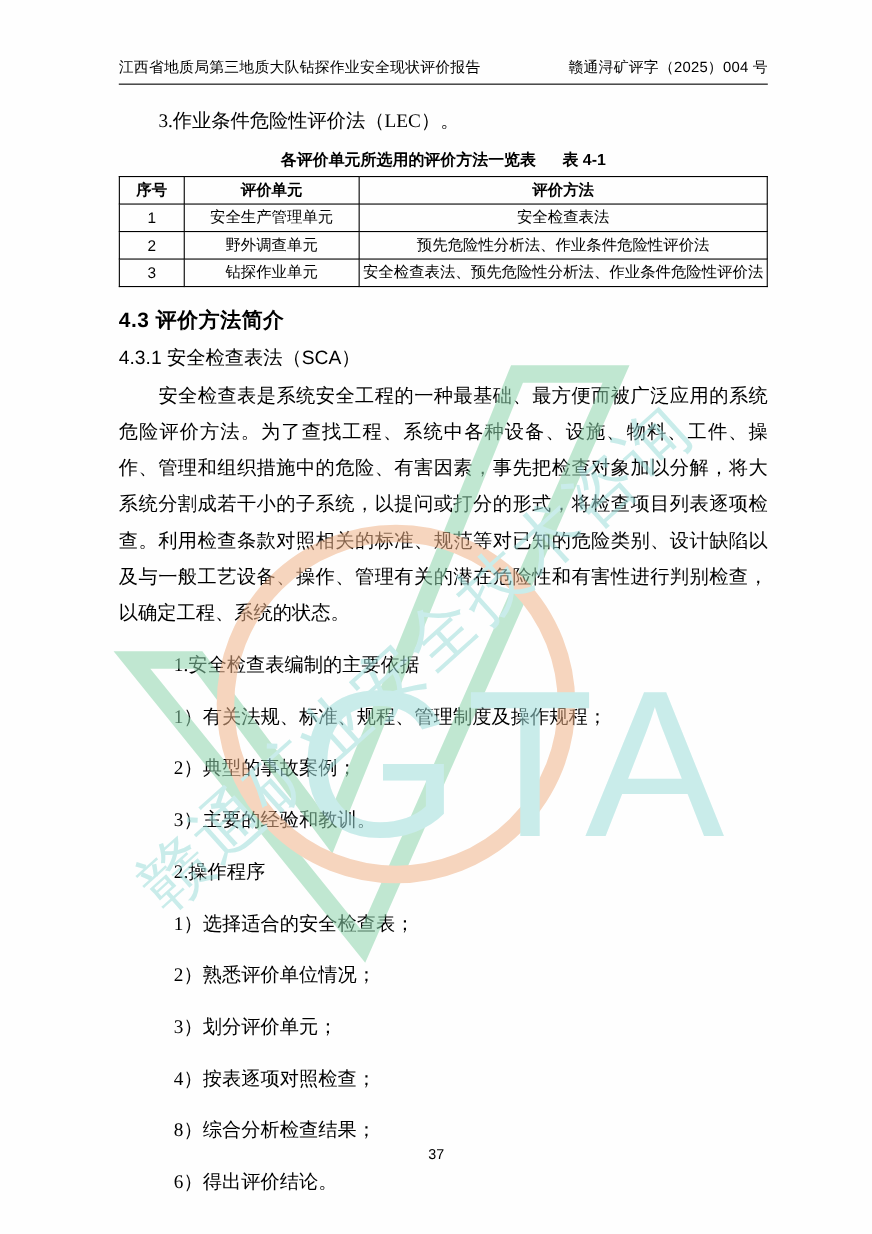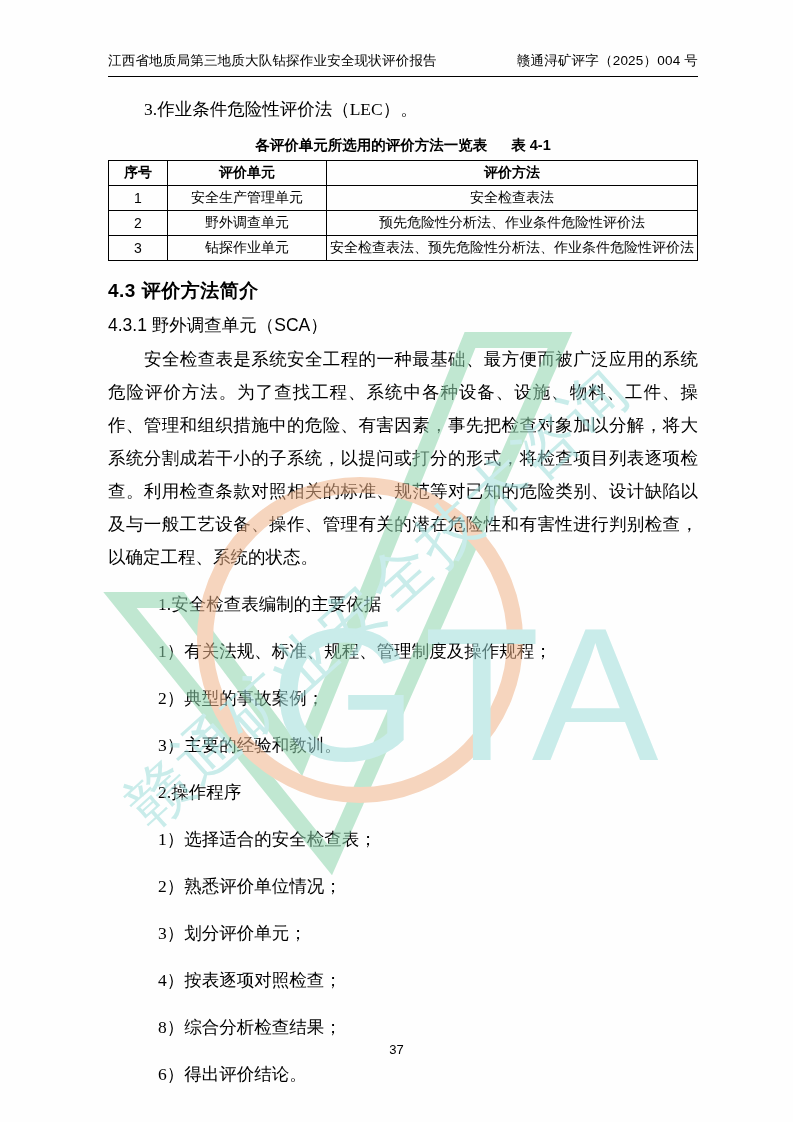--- a/index.html
+++ b/index.html
@@ -178,21 +178,21 @@
         </tr>
         <tr>
           <td>3</td>
           <td>钻探作业单元</td>
           <td>安全检查表法、预先危险性分析法、作业条件危险性评价法</td>
         </tr>
       </tbody>
     </table>
 
     <h2 class="sec">4.3 评价方法简介</h2>
-    <h3 class="subsec">4.3.1 野外调查单元（SCA）</h3>
+    <h3 class="subsec">4.3.1 安全检查表法（SCA）</h3>
 
     <p class="para indent">安全检查表是系统安全工程的一种最基础、最方便而被广泛应用的系统危险评价方法。为了查找工程、系统中各种设备、设施、物料、工件、操作、管理和组织措施中的危险、有害因素，事先把检查对象加以分解，将大系统分割成若干小的子系统，以提问或打分的形式，将检查项目列表逐项检查。利用检查条款对照相关的标准、规范等对已知的危险类别、设计缺陷以及与一般工艺设备、操作、管理有关的潜在危险性和有害性进行判别检查，以确定工程、系统的状态。</p>
 
     <p class="list-line">1.安全检查表编制的主要依据</p>
     <p class="list-line">1）有关法规、标准、规程、管理制度及操作规程；</p>
     <p class="list-line">2）典型的事故案例；</p>
     <p class="list-line">3）主要的经验和教训。</p>
 
     <p class="list-line">2.操作程序</p>
     <p class="list-line">1）选择适合的安全检查表；</p>

